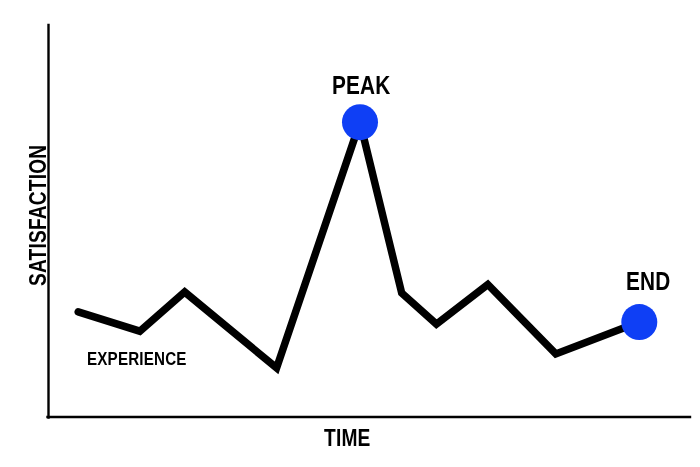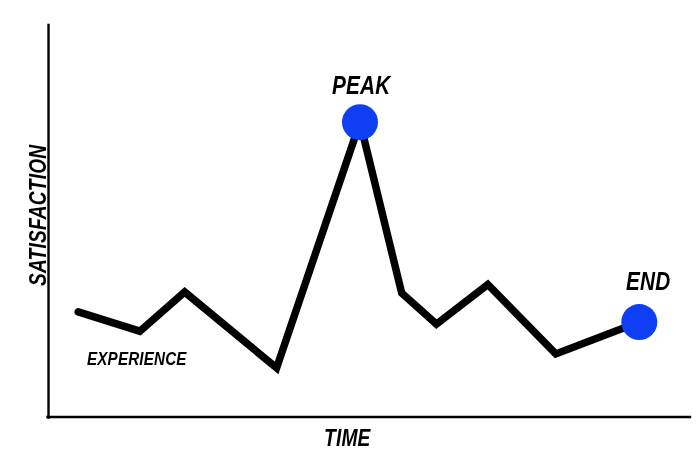--- a/index.html
+++ b/index.html
@@ -9,21 +9,20 @@
   }
   body {
     font-family: "Liberation Sans", sans-serif;
   }
   #stage {
     position: relative;
     width: 700px;
     height: 467px;
     background: #ffffff;
     overflow: hidden;
-    font-style: italic;
   }
   #chart-svg {
     position: absolute;
     left: 0;
     top: 0;
     width: 700px;
     height: 467px;
     display: block;
   }
   .axis-line {

